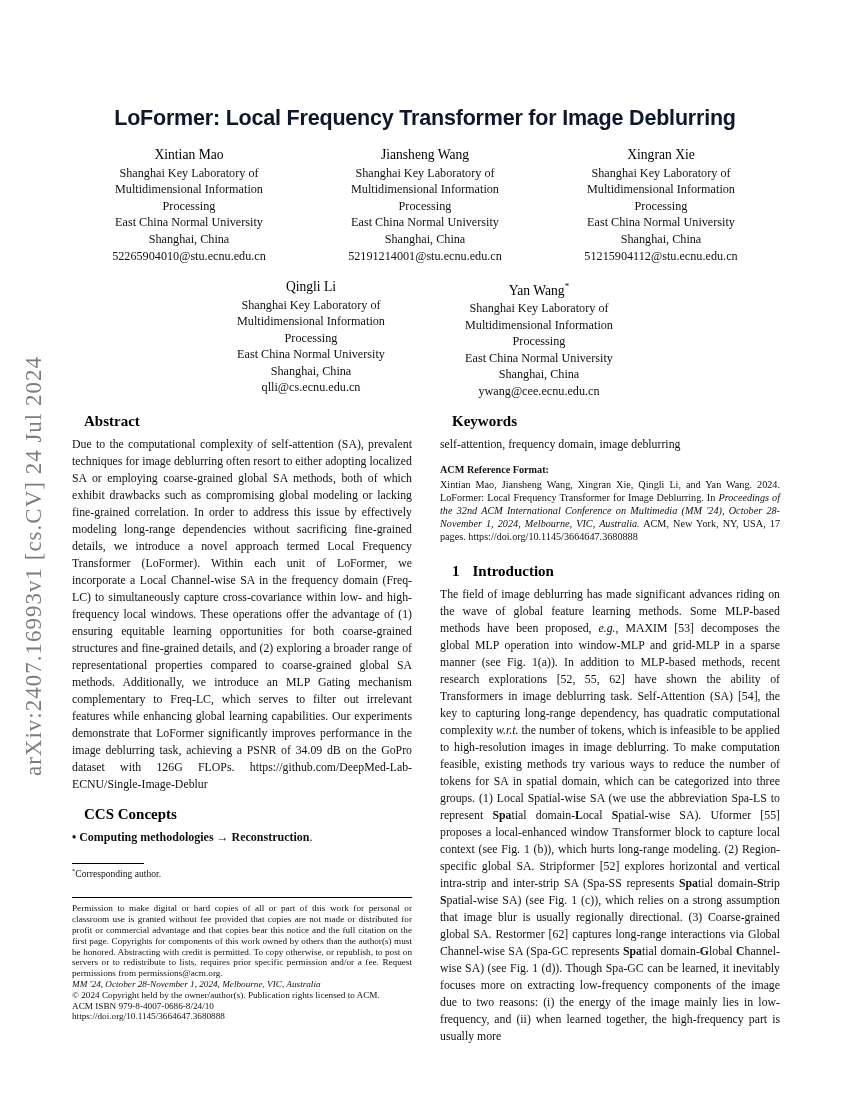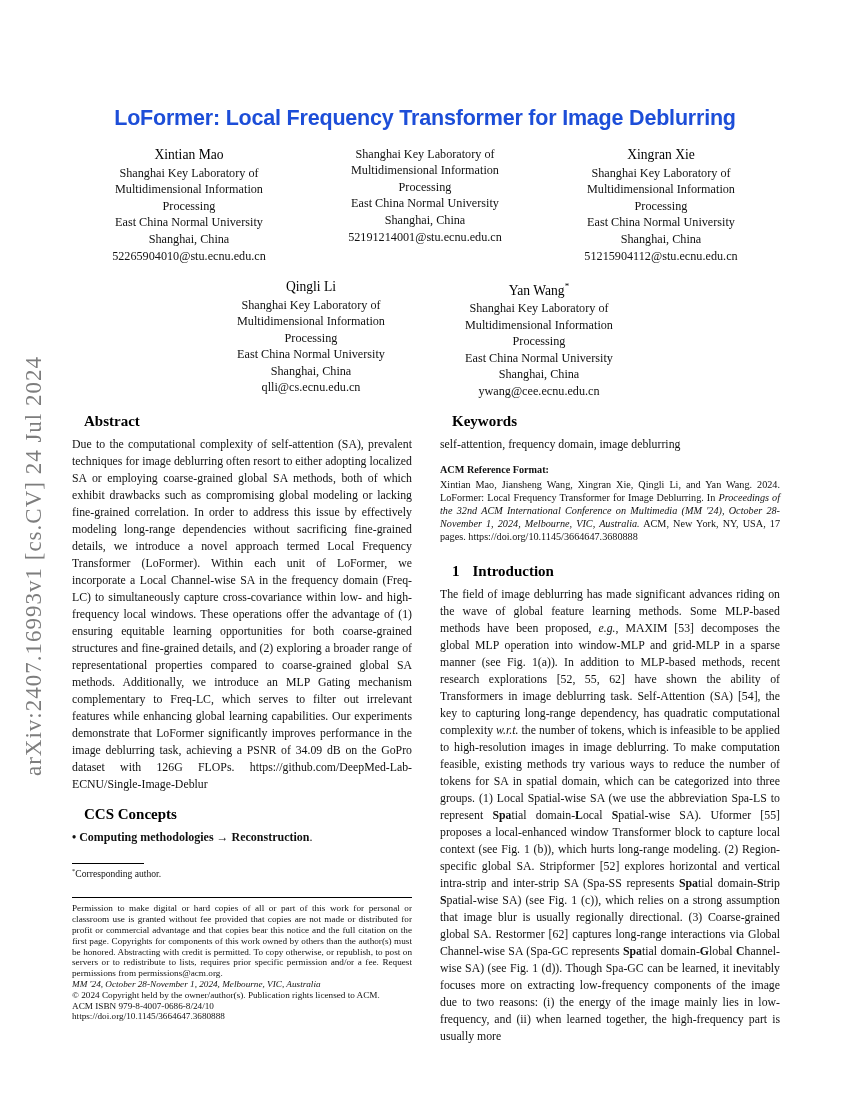--- a/index.html
+++ b/index.html
@@ -10,21 +10,21 @@
   }
   .watermark{
     position:absolute;left:34px;top:566px;
     transform:translate(-50%,-50%) rotate(-90deg);
     white-space:nowrap;font-size:23px;letter-spacing:1px;color:#7d7d7d;
     font-family:"Liberation Serif",serif;
   }
   .title{
     margin:0;padding:106px 60px 0;text-align:center;
     font-family:"Liberation Sans",sans-serif;font-size:21.5px;font-weight:700;
-    color:#1d4ed8;letter-spacing:-0.2px;
+    color:#0f172a;letter-spacing:-0.2px;
   }
   .authors-row{display:flex;justify-content:center;}
   .authors-row.row1{margin-top:15px;}
   .authors-row.row2{margin-top:14px;}
   .author{text-align:center;}
   .row1 .author{width:236px;}
   .row2 .author{width:228px;}
   .author-name{font-size:13.6px;line-height:17px;margin-bottom:2px;color:#000;}
   .author-name sup{font-size:9px;vertical-align:super;}
   .affil{font-size:12.2px;line-height:16.4px;}
@@ -67,20 +67,21 @@
     <div class="author">
       <div class="author-name">Xintian Mao</div>
       <div class="affil">Shanghai Key Laboratory of</div>
       <div class="affil">Multidimensional Information</div>
       <div class="affil">Processing</div>
       <div class="affil">East China Normal University</div>
       <div class="affil">Shanghai, China</div>
       <div class="author-email">52265904010@stu.ecnu.edu.cn</div>
     </div>
     <div class="author">
+      <div class="author-name">Jiansheng Wang</div>
       <div class="affil">Shanghai Key Laboratory of</div>
       <div class="affil">Multidimensional Information</div>
       <div class="affil">Processing</div>
       <div class="affil">East China Normal University</div>
       <div class="affil">Shanghai, China</div>
       <div class="author-email">52191214001@stu.ecnu.edu.cn</div>
     </div>
     <div class="author">
       <div class="author-name">Xingran Xie</div>
       <div class="affil">Shanghai Key Laboratory of</div>

